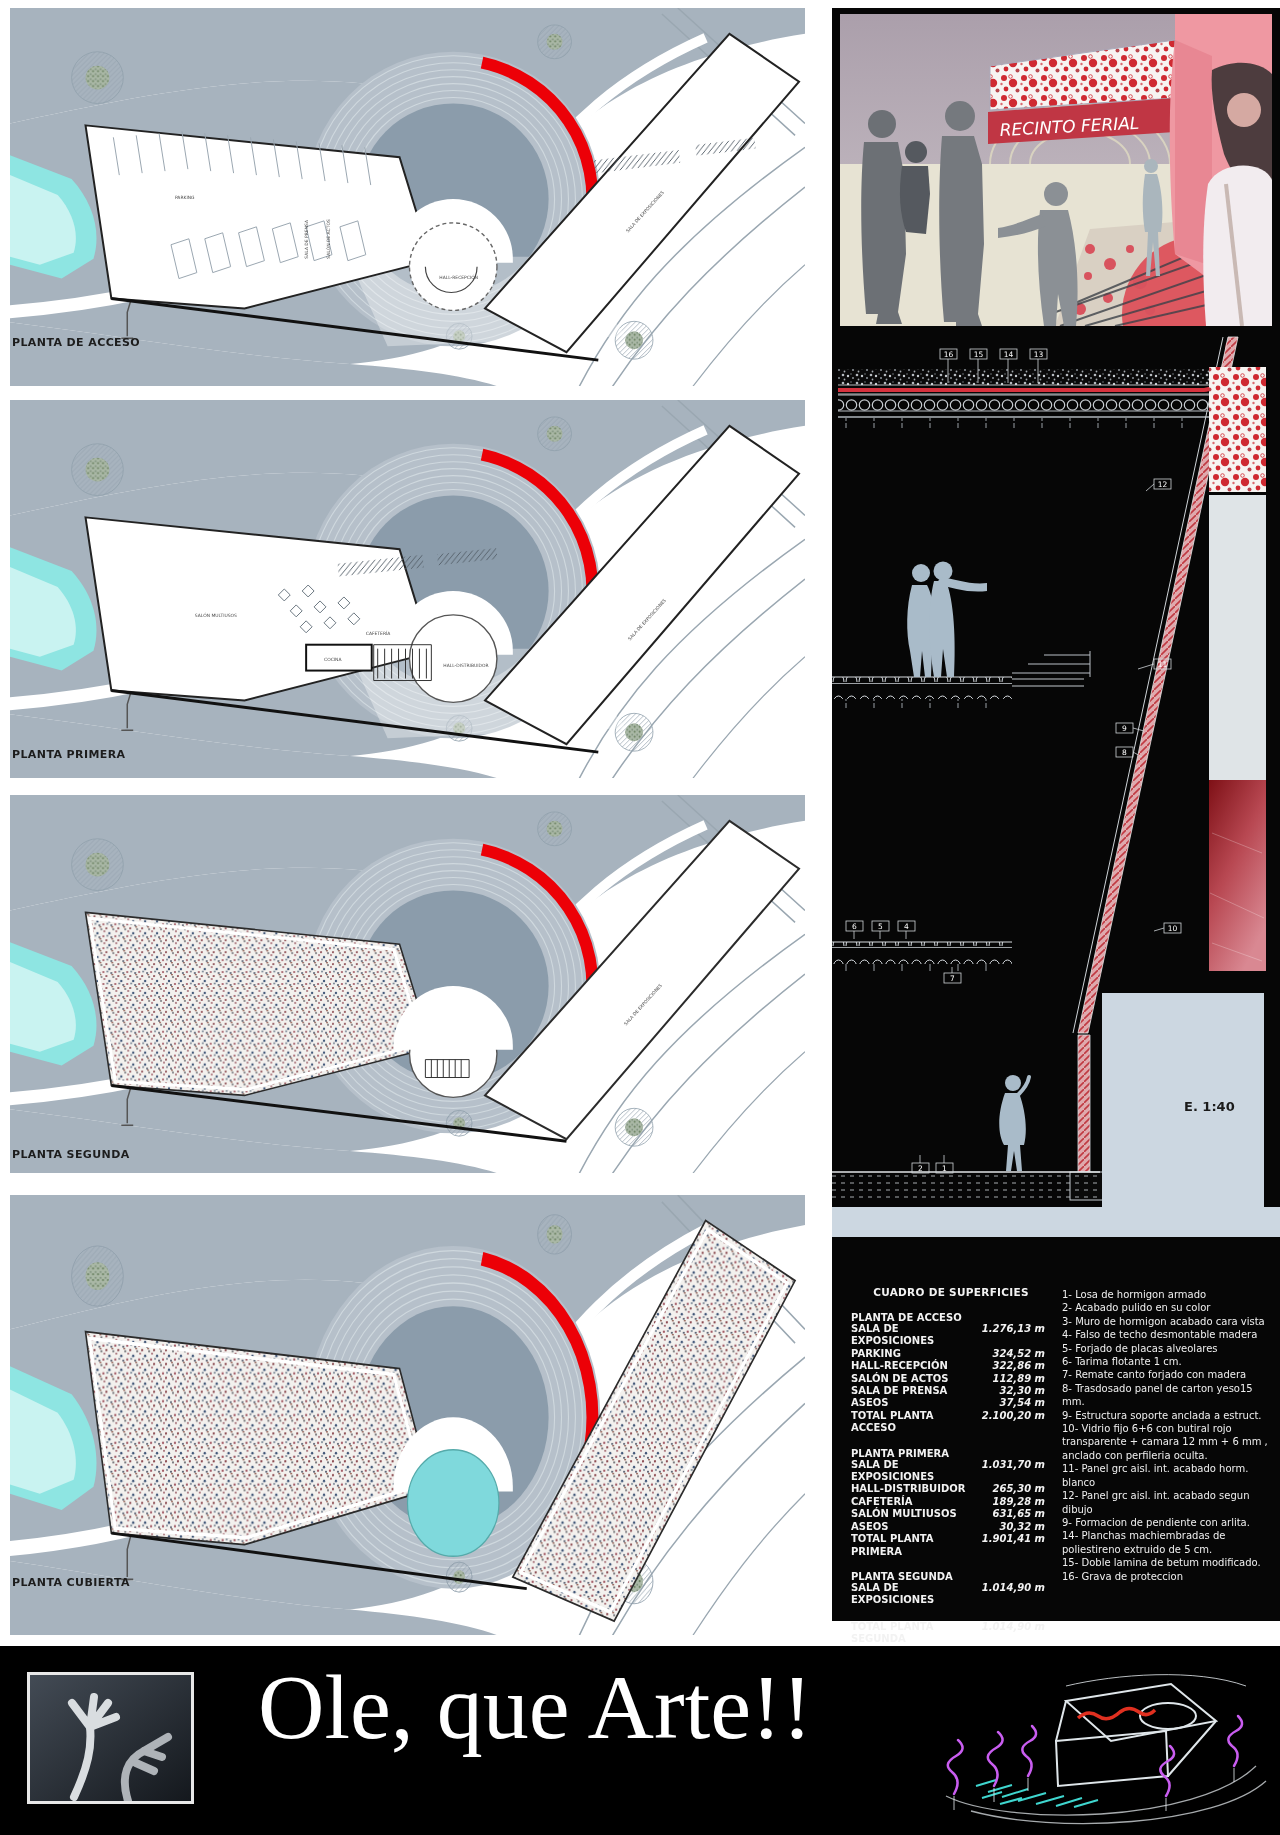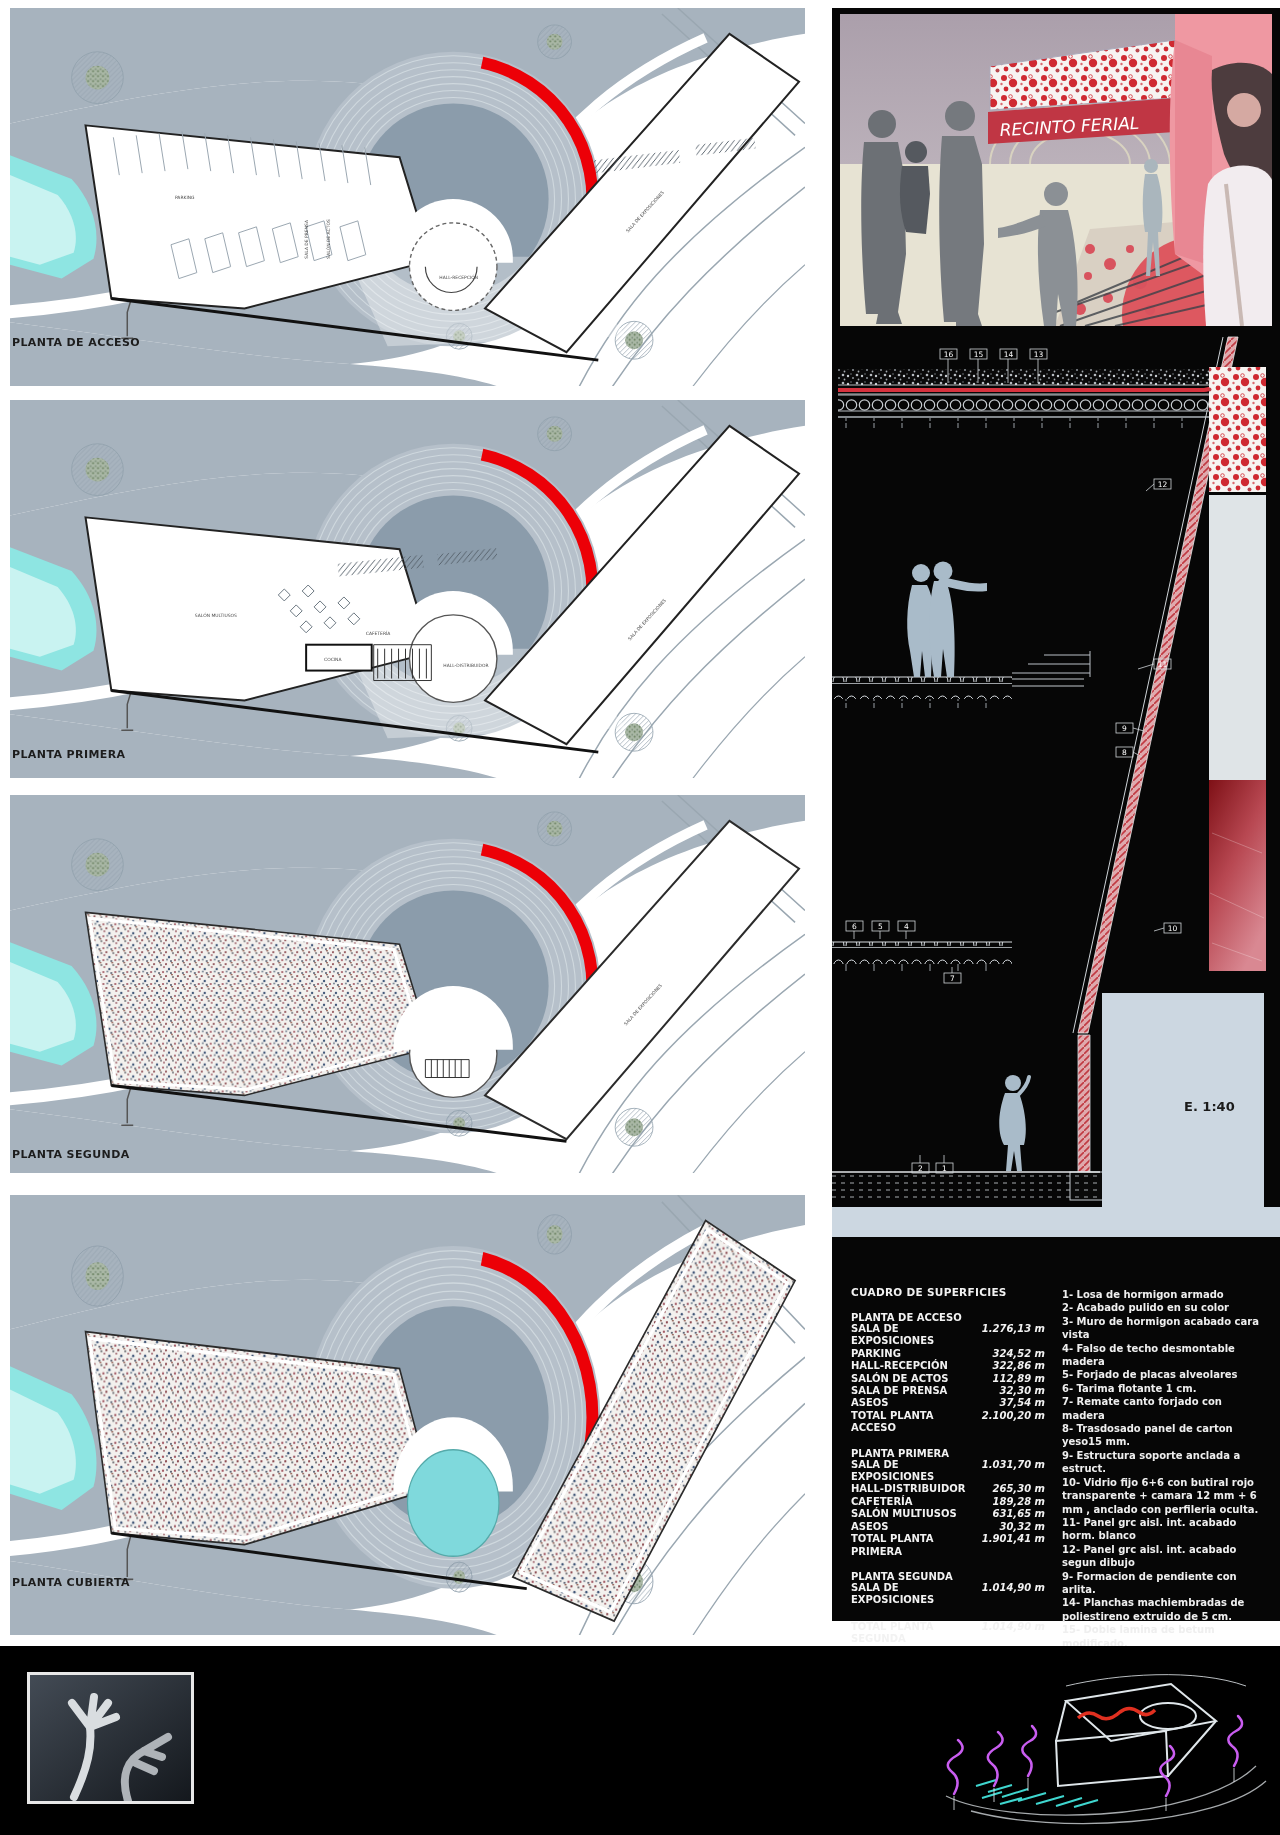--- a/index.html
+++ b/index.html
@@ -4,29 +4,29 @@
 <style>
   html,body{margin:0;padding:0;background:#888;}
   #board{position:relative;width:1280px;height:1835px;background:#ffffff;overflow:hidden;
          font-family:"DejaVu Sans","Liberation Sans",sans-serif;}
   .abs{position:absolute;}
   .plan-label{font-size:11px;font-weight:bold;color:#1d1d1d;letter-spacing:.4px;}
   .scale-label{font-size:11px;font-weight:bold;color:#1d1d1d;}
   #right-col{position:absolute;left:832px;top:8px;width:448px;height:1613px;background:#060606;}
   
   #surfaces{position:absolute;left:851px;top:1286px;width:200px;color:#f2f2f2;}
-  .s-title{font-size:10.5px;font-weight:bold;letter-spacing:.3px;margin-bottom:14px;}
+  .s-title{font-size:10.5px;font-weight:bold;letter-spacing:.3px;margin-bottom:14px;text-align:center;}
   .s-head{font-size:10px;font-weight:bold;margin-top:13px;}
   .s-row{display:flex;font-size:10px;font-weight:bold;line-height:12.4px;}
   .s-row .lbl{width:118px;flex:none;}
   .s-row .val{width:76px;flex:none;text-align:right;white-space:nowrap;font-style:italic;}
   .gap-top{margin-top:14px;}
   
   #notes{position:absolute;left:1062px;top:1288px;width:206px;color:#efefef;}
-  #notes div{font-size:10px;font-weight:bold;line-height:13.4px;}
+  #notes div{font-size:10px;font-weight:normal;line-height:13.4px;}
   
   #banner{position:absolute;left:0;top:1646px;width:1280px;height:189px;background:#000;}
   #banner-title{position:absolute;left:258px;top:8px;color:#fff;
     font-family:"Liberation Serif","DejaVu Serif",serif;font-size:92px;white-space:nowrap;}
   #hand-photo{position:absolute;left:27px;top:26px;width:161px;height:126px;
     border:3px solid #e8e8e8;background:#20262c;}
   svg text{font-family:"DejaVu Sans","Liberation Sans",sans-serif;}
 </style>
 </head>
 <body>
@@ -487,20 +487,21 @@
         <g stroke="#d9dde0" stroke-width="8" stroke-linecap="round" fill="none">
           <path d="M44,122 C58,92 62,72 60,52"></path>
           <path d="M60,52 L42,28 M60,52 L64,22 M60,52 L78,28 M60,52 L86,42"></path>
         </g>
         <g stroke="#aeb3b8" stroke-width="8" stroke-linecap="round" fill="none">
           <path d="M98,126 C90,100 98,84 114,76 L138,62"></path>
           <path d="M114,76 L132,82 M106,88 L124,96"></path>
         </g>
       </svg>
     </div>
+    <div id="banner-title">Ole, que Arte!!</div>
     <svg class="abs" style="left:916px;top:0" width="364" height="189" viewBox="0 0 364 189">
       <rect width="364" height="189" fill="#000"></rect>
       <path d="M30,150 C90,180 280,178 340,120 M55,165 C140,188 300,180 350,135" stroke="#cfd4d8" stroke-width="1.3" fill="none" opacity="0.8"></path>
       <g stroke="#dfe6ea" stroke-width="2" fill="none">
         <polygon points="150,55 255,38 300,75 195,95"></polygon>
         <polygon points="140,95 250,85 252,130 142,140"></polygon>
         <path d="M150,55 L140,95 M300,75 L252,130"></path>
         <ellipse cx="252" cy="70" rx="28" ry="13"></ellipse>
       </g>
       <path d="M162,72 q10,-9 20,-2 q10,7 22,-4 q9,-7 19,0 q8,6 16,-2" stroke="#e03020" stroke-width="3.5" fill="none"></path>

